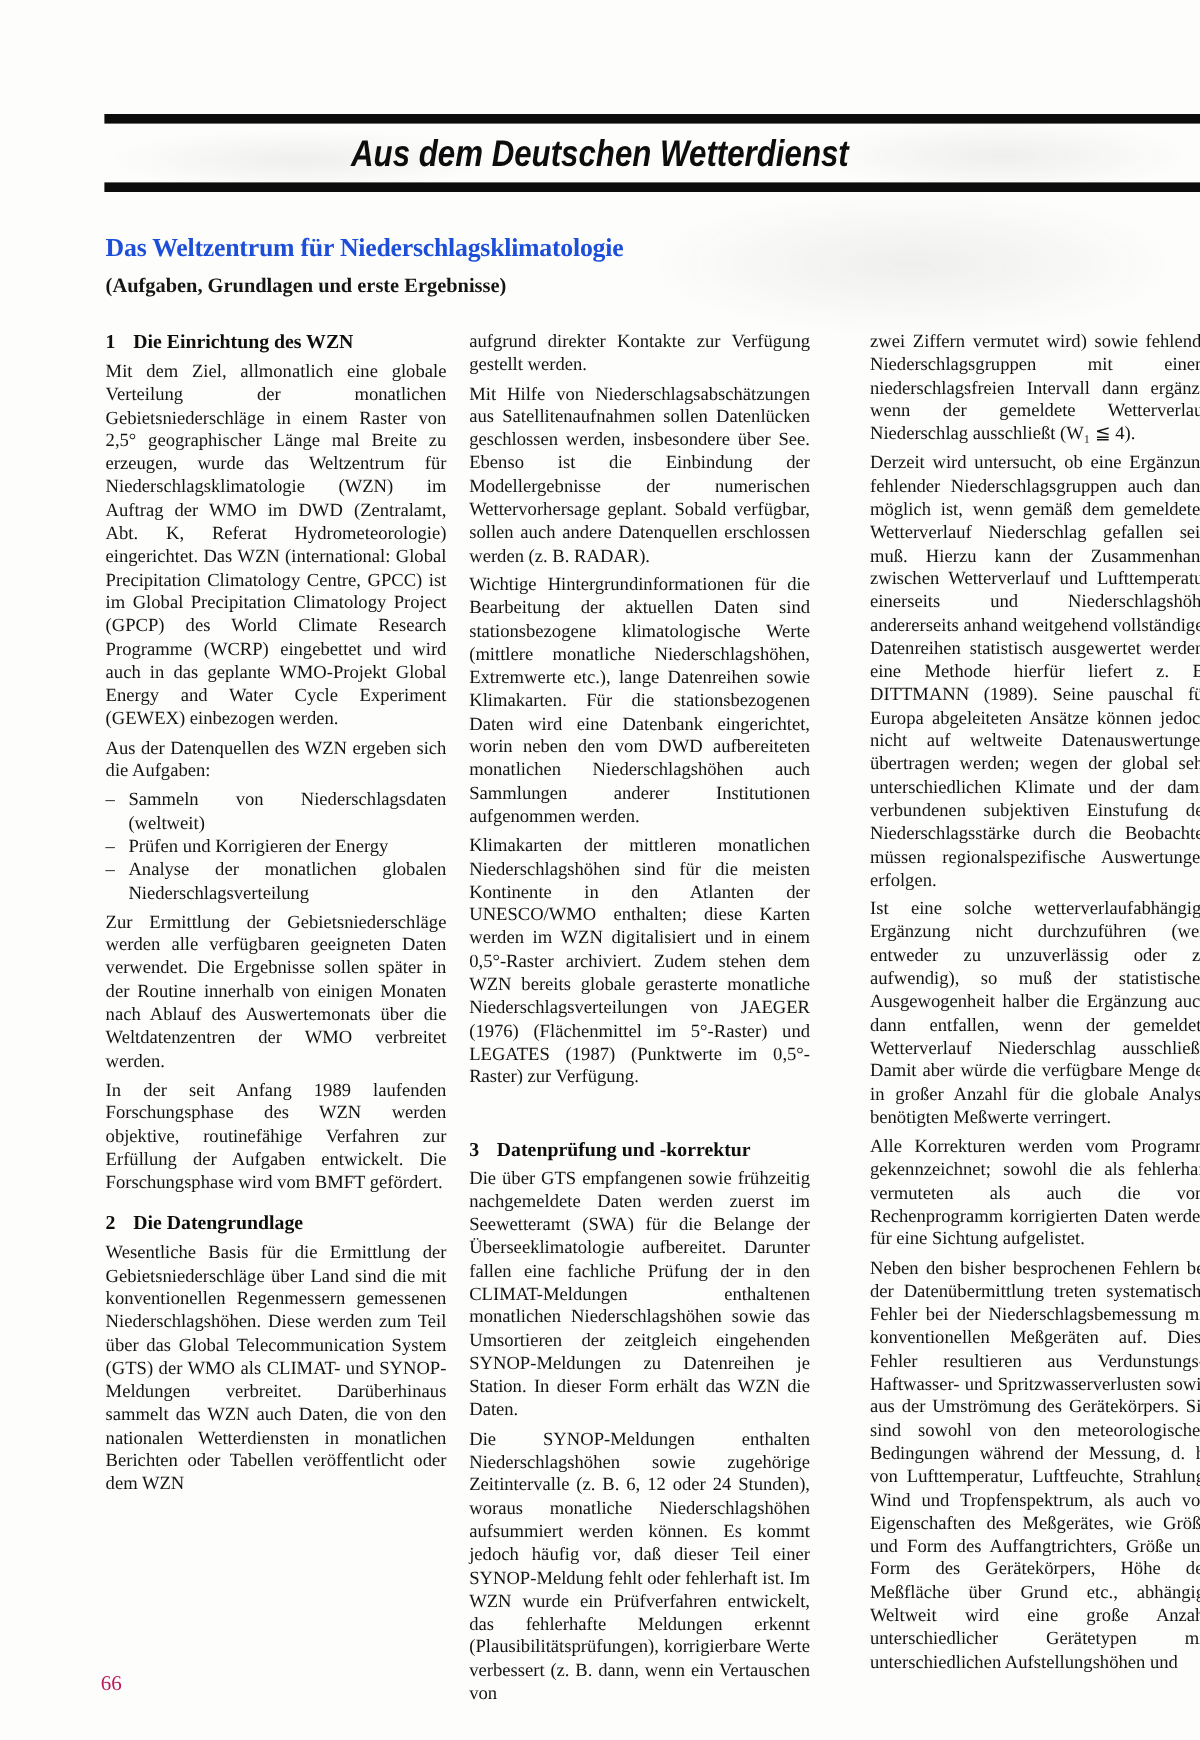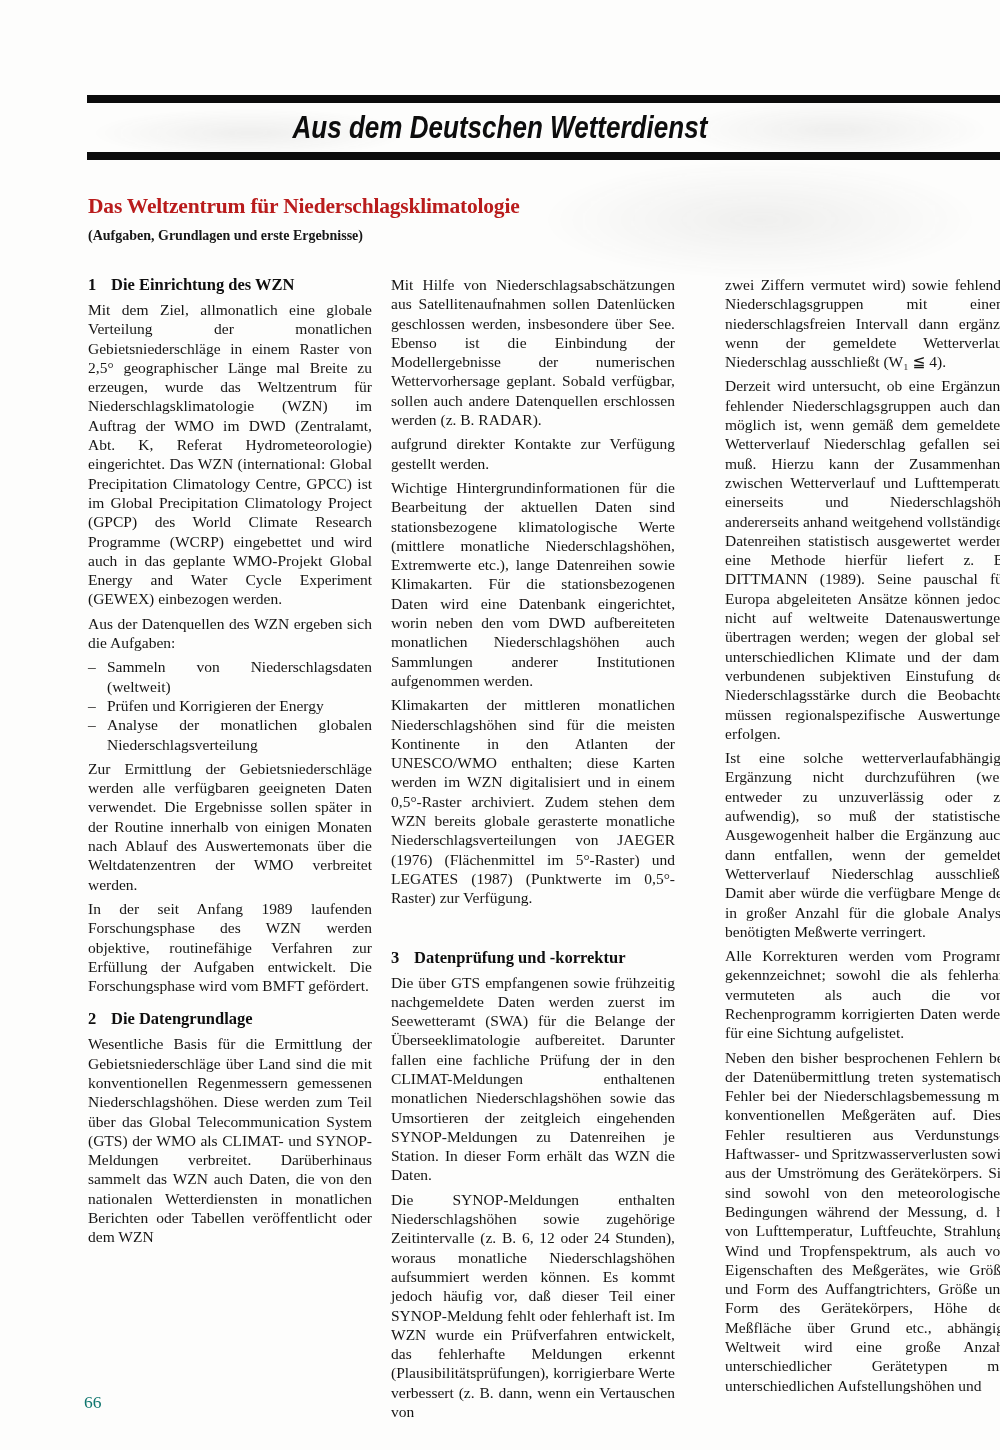--- a/index.html
+++ b/index.html
@@ -44,27 +44,27 @@
     white-space: nowrap;
     color: #0d0d0d;
   }
   .article-title {
     position: absolute;
     left: 88px; top: 194px;
     margin: 0;
     font-size: 21.5px;
     font-weight: bold;
     letter-spacing: -0.2px;
-    color: #b91c1c;
+    color: #1d4ed8;
   }
   .article-subtitle {
     position: absolute;
     left: 88px; top: 228px;
     margin: 0;
-    font-size: 14px;
+    font-size: 17px;
     font-weight: bold;
     color: #161616;
   }
   .column {
     position: absolute;
     top: 275px;
     text-align: justify;
     font-size: 15.5px;
     line-height: 19.3px;
     hyphens: auto;
@@ -98,21 +98,21 @@
   }
   .dash-list li::before {
     content: "\2013";
     position: absolute;
     left: 0; top: 0;
   }
   .page-number {
     position: absolute;
     left: 84px; top: 1392px;
     font-size: 17.5px;
-    color: #0f766e;
+    color: #be185d;
   }
 </style>
 </head>
 <body>
 
 <div class="page">
 
   <div class="noise" style="left:680px; top:100px; width:310px; height:60px;"></div>
   <div class="noise" style="left:540px; top:160px; width:440px; height:120px;"></div>
   <div class="noise" style="left:90px; top:108px; width:320px; height:50px;"></div>
@@ -134,22 +134,22 @@
         <li>Sammeln von Niederschlagsdaten (weltweit)</li>
         <li>Prüfen und Korrigieren der Energy</li>
         <li>Analyse der monatlichen globalen Niederschlagsverteilung</li>
       </ul>
       <p>Zur Ermittlung der Gebietsniederschläge werden alle verfügbaren geeigneten Daten verwendet. Die Ergebnisse sollen später in der Routine innerhalb von einigen Monaten nach Ablauf des Auswertemonats über die Weltdatenzentren der WMO verbreitet werden.</p>
       <p>In der seit Anfang 1989 laufenden Forschungsphase des WZN werden objektive, routinefähige Verfahren zur Erfüllung der Aufgaben entwickelt. Die Forschungsphase wird vom BMFT gefördert.</p>
       <h3 class="section-heading"><span class="hnum">2</span><span>Die Datengrundlage</span></h3>
       <p>Wesentliche Basis für die Ermittlung der Gebietsniederschläge über Land sind die mit konventionellen Regenmessern gemessenen Niederschlagshöhen. Diese werden zum Teil über das Global Telecommunication System (GTS) der WMO als CLIMAT- und SYNOP-Meldungen verbreitet. Darüberhinaus sammelt das WZN auch Daten, die von den nationalen Wetterdiensten in monatlichen Berichten oder Tabellen veröffentlicht oder dem WZN</p>
     </div>
   <div class="column" id="col-2">
+      <p>aufgrund direkter Kontakte zur Verfügung gestellt werden.</p>
       <p>Mit Hilfe von Niederschlagsabschätzungen aus Satellitenaufnahmen sollen Datenlücken geschlossen werden, insbesondere über See. Ebenso ist die Einbindung der Modellergebnisse der numerischen Wettervorhersage geplant. Sobald verfügbar, sollen auch andere Datenquellen erschlossen werden (z. B. RADAR).</p>
-      <p>aufgrund direkter Kontakte zur Verfügung gestellt werden.</p>
       <p>Wichtige Hintergrundinformationen für die Bearbeitung der aktuellen Daten sind stationsbezogene klimatologische Werte (mittlere monatliche Niederschlagshöhen, Extremwerte etc.), lange Datenreihen sowie Klimakarten. Für die stationsbezogenen Daten wird eine Datenbank eingerichtet, worin neben den vom DWD aufbereiteten monatlichen Niederschlagshöhen auch Sammlungen anderer Institutionen aufgenommen werden.</p>
       <p>Klimakarten der mittleren monatlichen Niederschlagshöhen sind für die meisten Kontinente in den Atlanten der UNESCO/WMO enthalten; diese Karten werden im WZN digitalisiert und in einem 0,5°-Raster archiviert. Zudem stehen dem WZN bereits globale gerasterte monatliche Niederschlagsverteilungen von JAEGER (1976) (Flächenmittel im 5°-Raster) und LEGATES (1987) (Punktwerte im 0,5°-Raster) zur Verfügung.</p>
       <h3 class="section-heading"><span class="hnum">3</span><span>Datenprüfung und -korrektur</span></h3>
       <p>Die über GTS empfangenen sowie frühzeitig nachgemeldete Daten werden zuerst im Seewetteramt (SWA) für die Belange der Überseeklimatologie aufbereitet. Darunter fallen eine fachliche Prüfung der in den CLIMAT-Meldungen enthaltenen monatlichen Niederschlagshöhen sowie das Umsortieren der zeitgleich eingehenden SYNOP-Meldungen zu Datenreihen je Station. In dieser Form erhält das WZN die Daten.</p>
       <p>Die SYNOP-Meldungen enthalten Niederschlagshöhen sowie zugehörige Zeitintervalle (z. B. 6, 12 oder 24 Stunden), woraus monatliche Niederschlagshöhen aufsummiert werden können. Es kommt jedoch häufig vor, daß dieser Teil einer SYNOP-Meldung fehlt oder fehlerhaft ist. Im WZN wurde ein Prüfverfahren entwickelt, das fehlerhafte Meldungen erkennt (Plausibilitätsprüfungen), korrigierbare Werte verbessert (z. B. dann, wenn ein Vertauschen von</p>
     </div>
   <div class="column" id="col-3">
       <p>zwei Ziffern vermutet wird) sowie fehlende Niederschlagsgruppen mit einem niederschlagsfreien Intervall dann ergänzt, wenn der gemeldete Wetterverlauf Niederschlag ausschließt (W₁ ≦ 4).</p>
       <p>Derzeit wird untersucht, ob eine Ergänzung fehlender Niederschlagsgruppen auch dann möglich ist, wenn gemäß dem gemeldeten Wetterverlauf Niederschlag gefallen sein muß. Hierzu kann der Zusammenhang zwischen Wetterverlauf und Lufttemperatur einerseits und Niederschlagshöhe andererseits anhand weitgehend vollständiger Datenreihen statistisch ausgewertet werden; eine Methode hierfür liefert z. B. DITTMANN (1989). Seine pauschal für Europa abgeleiteten Ansätze können jedoch nicht auf weltweite Datenauswertungen übertragen werden; wegen der global sehr unterschiedlichen Klimate und der damit verbundenen subjektiven Einstufung der Niederschlagsstärke durch die Beobachter müssen regionalspezifische Auswertungen erfolgen.</p>
       <p>Ist eine solche wetterverlaufabhängige Ergänzung nicht durchzuführen (weil entweder zu unzuverlässig oder zu aufwendig), so muß der statistischen Ausgewogenheit halber die Ergänzung auch dann entfallen, wenn der gemeldete Wetterverlauf Niederschlag ausschließt. Damit aber würde die verfügbare Menge der in großer Anzahl für die globale Analyse benötigten Meßwerte verringert.</p>

